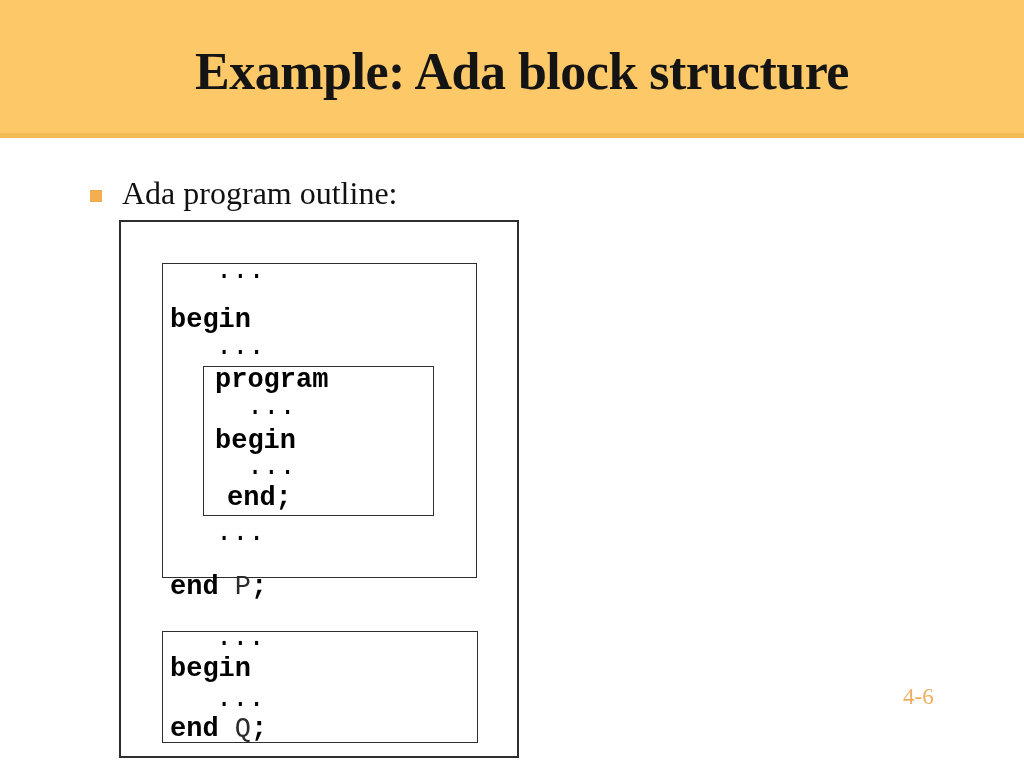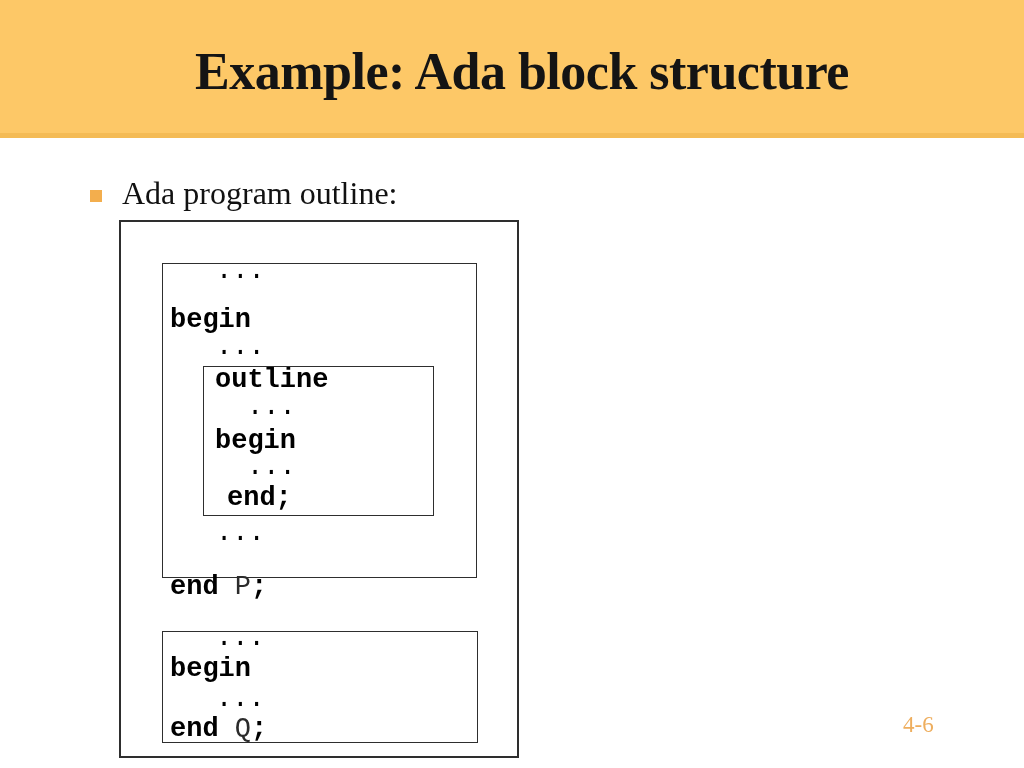--- a/index.html
+++ b/index.html
@@ -61,21 +61,21 @@
     font-size: 27px;
     line-height: 27px;
     white-space: pre;
     color: var(--code-text, #000000);
   }
   .kw { font-weight: bold; }
   .id { font-weight: normal; color: #2b2b2b; }
   .dots { font-weight: normal; }
   .page-number {
     position: absolute;
-    left: 903px; top: 712px;
+    left: 903px; top: 684px;
     font-size: 23px;
     line-height: 1.1;
     color: var(--page-number-text, #eeae5e);
   }
 </style>
 </head>
 <body>
 
 <div class="slide">
 
@@ -90,21 +90,21 @@
   <div class="box nested"></div>
   <div class="box body-q"></div>
 
 
   <div class="code-line dots" style="left:216px; top:258px;">...</div>
 
   <div class="code-line kw" style="left:170px; top:307px;">begin</div>
 
   <div class="code-line dots" style="left:216px; top:334px;">...</div>
 
-  <div class="code-line kw" style="left:215px; top:367px;">outline</div>
+  <div class="code-line kw" style="left:215px; top:367px;">program</div>
 
   <div class="code-line dots" style="left:247px; top:394px;">...</div>
 
   <div class="code-line kw" style="left:215px; top:428px;">begin</div>
 
   <div class="code-line dots" style="left:247px; top:454px;">...</div>
 
   <div class="code-line" style="left:227px; top:485px;"><span class="kw">end</span><span class="kw">;</span></div>
 
   <div class="code-line dots" style="left:216px; top:520px;">...</div>

